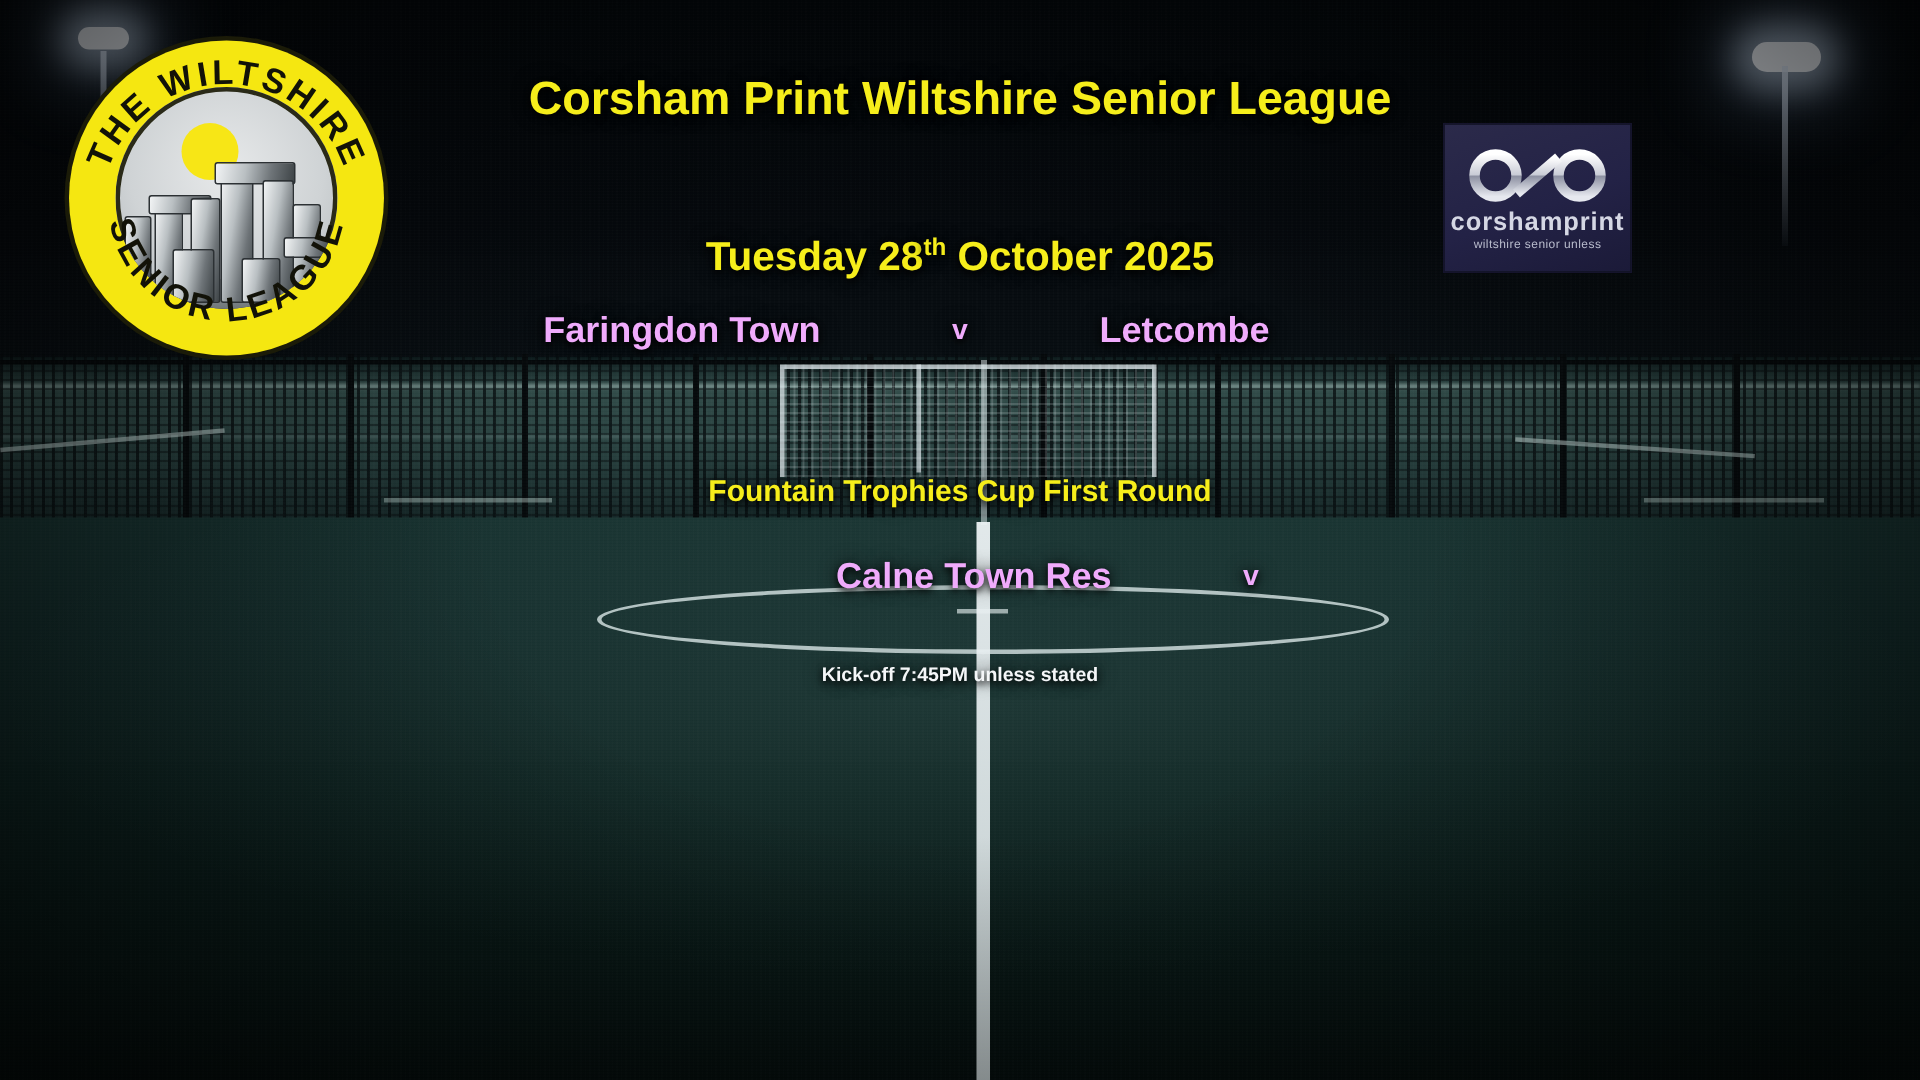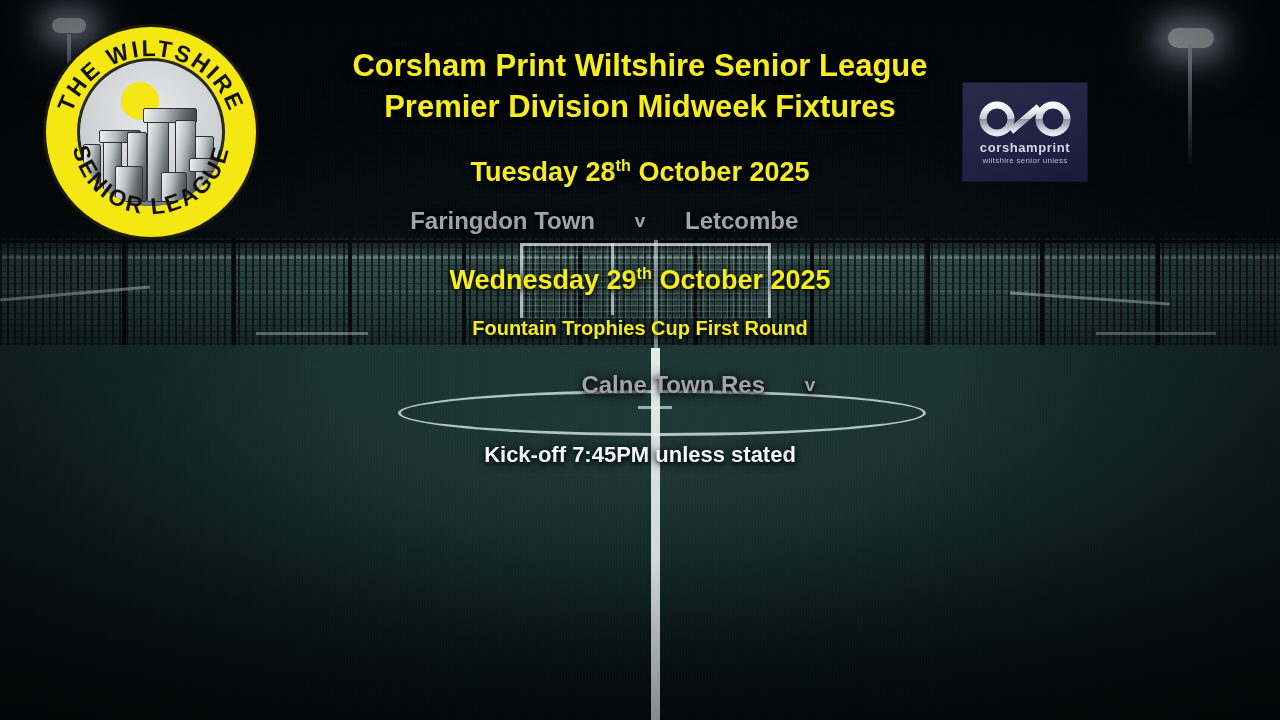--- a/index.html
+++ b/index.html
@@ -79,40 +79,40 @@
     border:1px solid #2c3134;border-radius:2px;}
   .badge .arc{position:absolute;left:0;top:0;width:210px;height:210px;}
   .badge .arc text{font-family:"Liberation Sans",sans-serif;font-weight:bold;fill:#121208;}
 
   
   .sponsor{position:absolute;left:962px;top:82px;width:124px;height:98px;
     background:linear-gradient(160deg,#2b2a4a 0%,#232246 55%,#1b1a38 100%);
     border:1px solid #15142c;display:flex;flex-direction:column;align-items:center;
     justify-content:center;gap:3px;}
   .sponsor svg{display:block;}
-  .sp-name{font-size:13px;letter-spacing:.6px;color:#d5d7e4;font-weight:bold;line-height:1;}
+  .sp-name{font-size:17px;letter-spacing:.6px;color:#d5d7e4;font-weight:bold;line-height:1;}
   .sp-sub{font-size:8px;letter-spacing:.3px;color:#b9bccd;line-height:1;}
 
   
   .content{position:absolute;left:0;top:4px;width:1280px;height:720px;}
   .tline{position:absolute;width:1280px;text-align:center;font-weight:bold;
     text-shadow:0 2px 5px rgba(0,0,0,.92),0 0 12px rgba(0,0,0,.75);}
   .hl{color:#f6ee1b;}
   .wh{color:#f4f6f8;}
   .t-title1{top:44px;font-size:31px;}
   .t-title2{top:85px;font-size:31px;}
   .t-date1{top:152px;font-size:27px;}
   .t-date2{top:260px;font-size:27px;}
   .t-comp{top:313px;font-size:20px;}
-  .t-kick{top:438px;font-size:22px;}
+  .t-kick{top:438px;font-size:13px;}
   sup{font-size:.6em;vertical-align:super;}
 
   .fixture{position:absolute;width:1280px;display:flex;align-items:center;justify-content:center;
-    font-weight:bold;font-size:24px;color:#a3a3a3;
-    text-shadow:0 2px 5px rgba(0,0,0,.92),0 0 12px rgba(0,0,0,.75);}
+    font-weight:bold;font-size:24px;color:#f0abfc;
+    text-shadow:0 2px 5px rgba(0,0,0,.92),0 0 12px rgba(0,0,0,.75);gap:48px;}
   .fx1{top:203px;} .fx2{top:367px;}
   .fx-home{width:340px;text-align:right;}
   .fx-v{width:90px;text-align:center;font-size:19px;}
   .fx-away{width:340px;text-align:left;}
 </style>
 </head>
 <body>
 
 <div class="stage">
 
@@ -211,31 +211,29 @@
       <circle cx="77" cy="19" r="14" fill="none" stroke="url(#sil)" stroke-width="7"></circle>
       <path d="M 35 31 L 63 7" stroke="url(#sil)" stroke-width="7" stroke-linecap="butt" fill="none"></path>
     </svg>
     <div class="sp-name">corshamprint</div>
     <div class="sp-sub">wiltshire senior unless</div>
   </div>
 
   <div class="content">
 
     <div class="tline hl t-title1">Corsham Print Wiltshire Senior League</div>
-    <div class="tline hl t-title2">Premier Division Midweek Fixtures</div>
 
     <div class="tline hl t-date1"><span>Tuesday 28</span><sup>th</sup><span> October 2025</span></div>
 
     <div class="fixture fx1">
       <span class="fx-home">Faringdon Town</span>
       <span class="fx-v">v</span>
       <span class="fx-away">Letcombe</span>
     </div>
 
-    <div class="tline hl t-date2"><span>Wednesday 29</span><sup>th</sup><span> October 2025</span></div>
 
     <div class="tline hl t-comp">Fountain Trophies Cup First Round</div>
 
     <div class="fixture fx2">
       <span class="fx-home">Calne Town Res</span>
       <span class="fx-v">v</span>
     </div>
 
     <div class="tline wh t-kick">Kick-off 7:45PM unless stated</div>
   </div>

